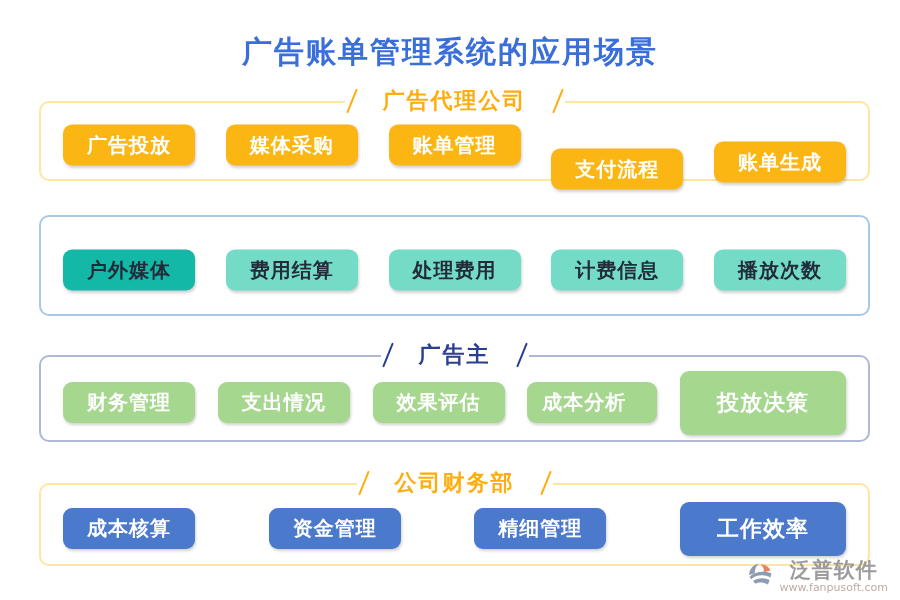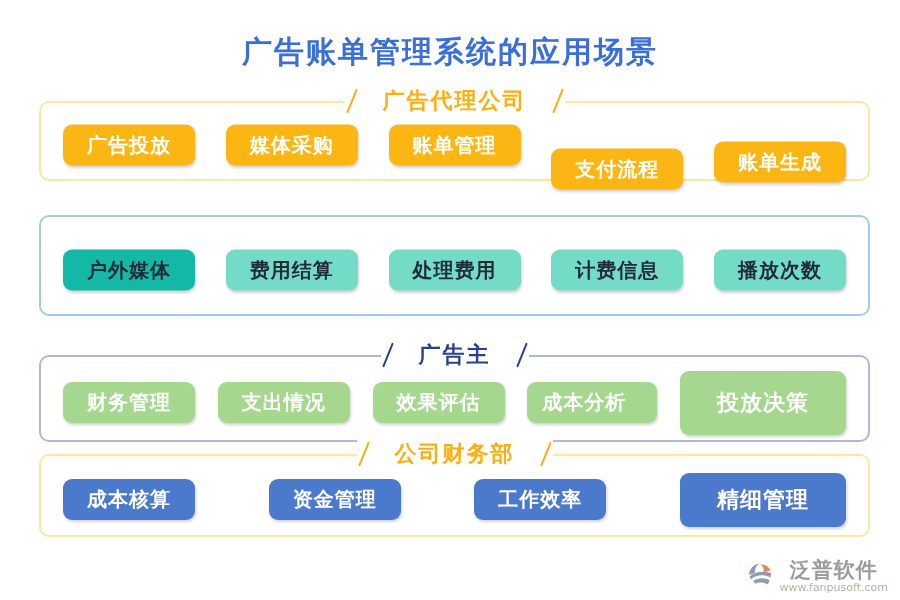--- a/index.html
+++ b/index.html
@@ -28,21 +28,21 @@
   }
   .section-box {
     position: relative;
     box-sizing: border-box;
     border: 2px solid #ddd;
     border-radius: 10px;
     background: #ffffff;
   }
   .section-box.s1 { height: 80px;  margin-bottom: 34px; }
   .section-box.s2 { height: 101px; margin-bottom: 39px; }
-  .section-box.s3 { height: 87px;  margin-bottom: 12px; }
+  .section-box.s3 { height: 87px;  margin-bottom: 41px; }
   .section-box.s4 { height: 83px; }
   .section-header {
     position: absolute;
     top: -2px;
     left: 50%;
     transform: translate(-50%, -50%);
     display: flex;
     align-items: center;
     gap: 30px;
     padding: 0 6px;
@@ -172,22 +172,22 @@
 
   <section class="section-box s4" style="border-color: rgb(255, 230, 160);">
     <div class="section-header">
       <span class="slash" style="background: rgb(255, 173, 13);"></span>
       <span class="section-title" style="color: rgb(255, 173, 13);">公司财务部</span>
       <span class="slash" style="background: rgb(255, 173, 13);"></span>
     </div>
     <div class="button-row">
           <button class="pill" style="background: rgb(75, 121, 203); color: rgb(255, 255, 255);">成本核算</button>
           <button class="pill" style="background: rgb(75, 121, 203); color: rgb(255, 255, 255);">资金管理</button>
+          <button class="pill" style="background: rgb(75, 121, 203); color: rgb(255, 255, 255);">精细管理</button>
           <button class="pill" style="background: rgb(75, 121, 203); color: rgb(255, 255, 255);">工作效率</button>
-          <button class="pill" style="background: rgb(75, 121, 203); color: rgb(255, 255, 255);">精细管理</button>
         </div>
   </section>
 </div>
 
   <div class="watermark">
     <span class="wm-logo">
       <svg width="28" height="28" viewBox="0 0 32 32">
         <path d="M15 4 A13 13 0 0 0 3.5 17 L10 15 A14 14 0 0 1 15 4 Z" fill="#8f9bb0"></path>
         <path d="M17 5 A12 12 0 0 1 28 12 L20 14 A9 9 0 0 0 17 5 Z" fill="#e8845a"></path>
         <path d="M4 19 C10 13 20 12 29 15 L28 20 C20 16 11 17 6 22 Z" fill="#8f9bb0"></path>

